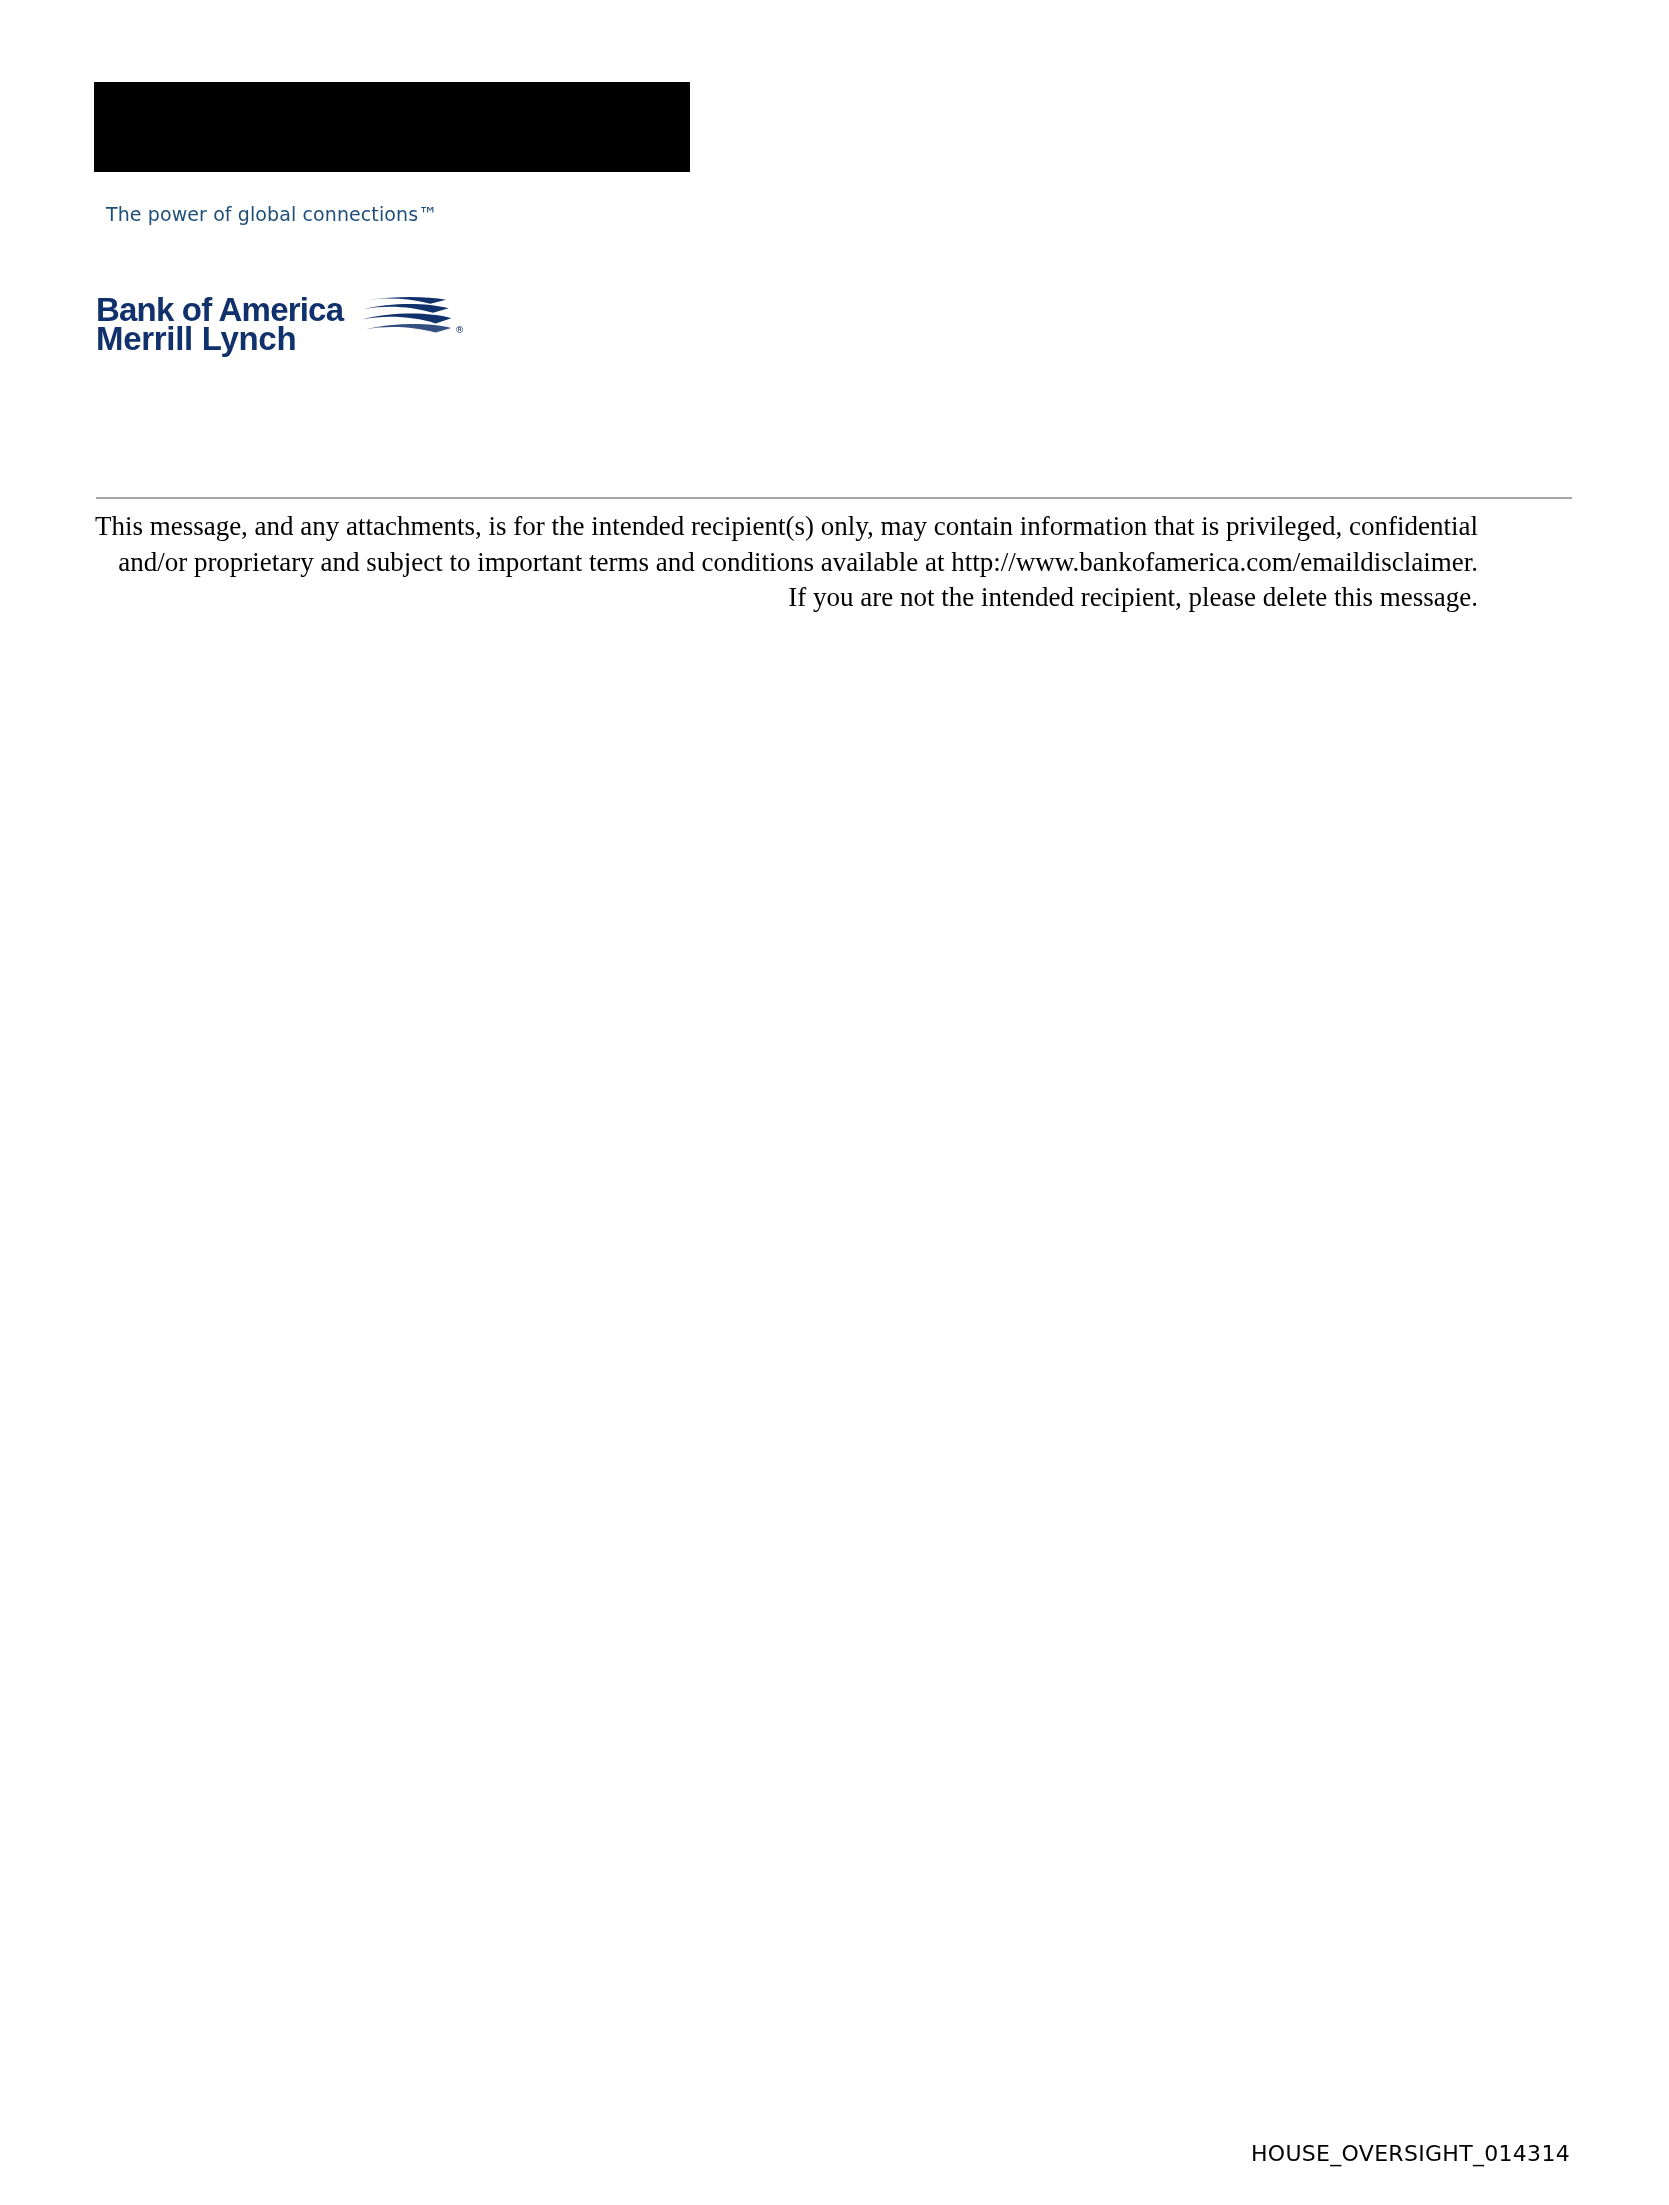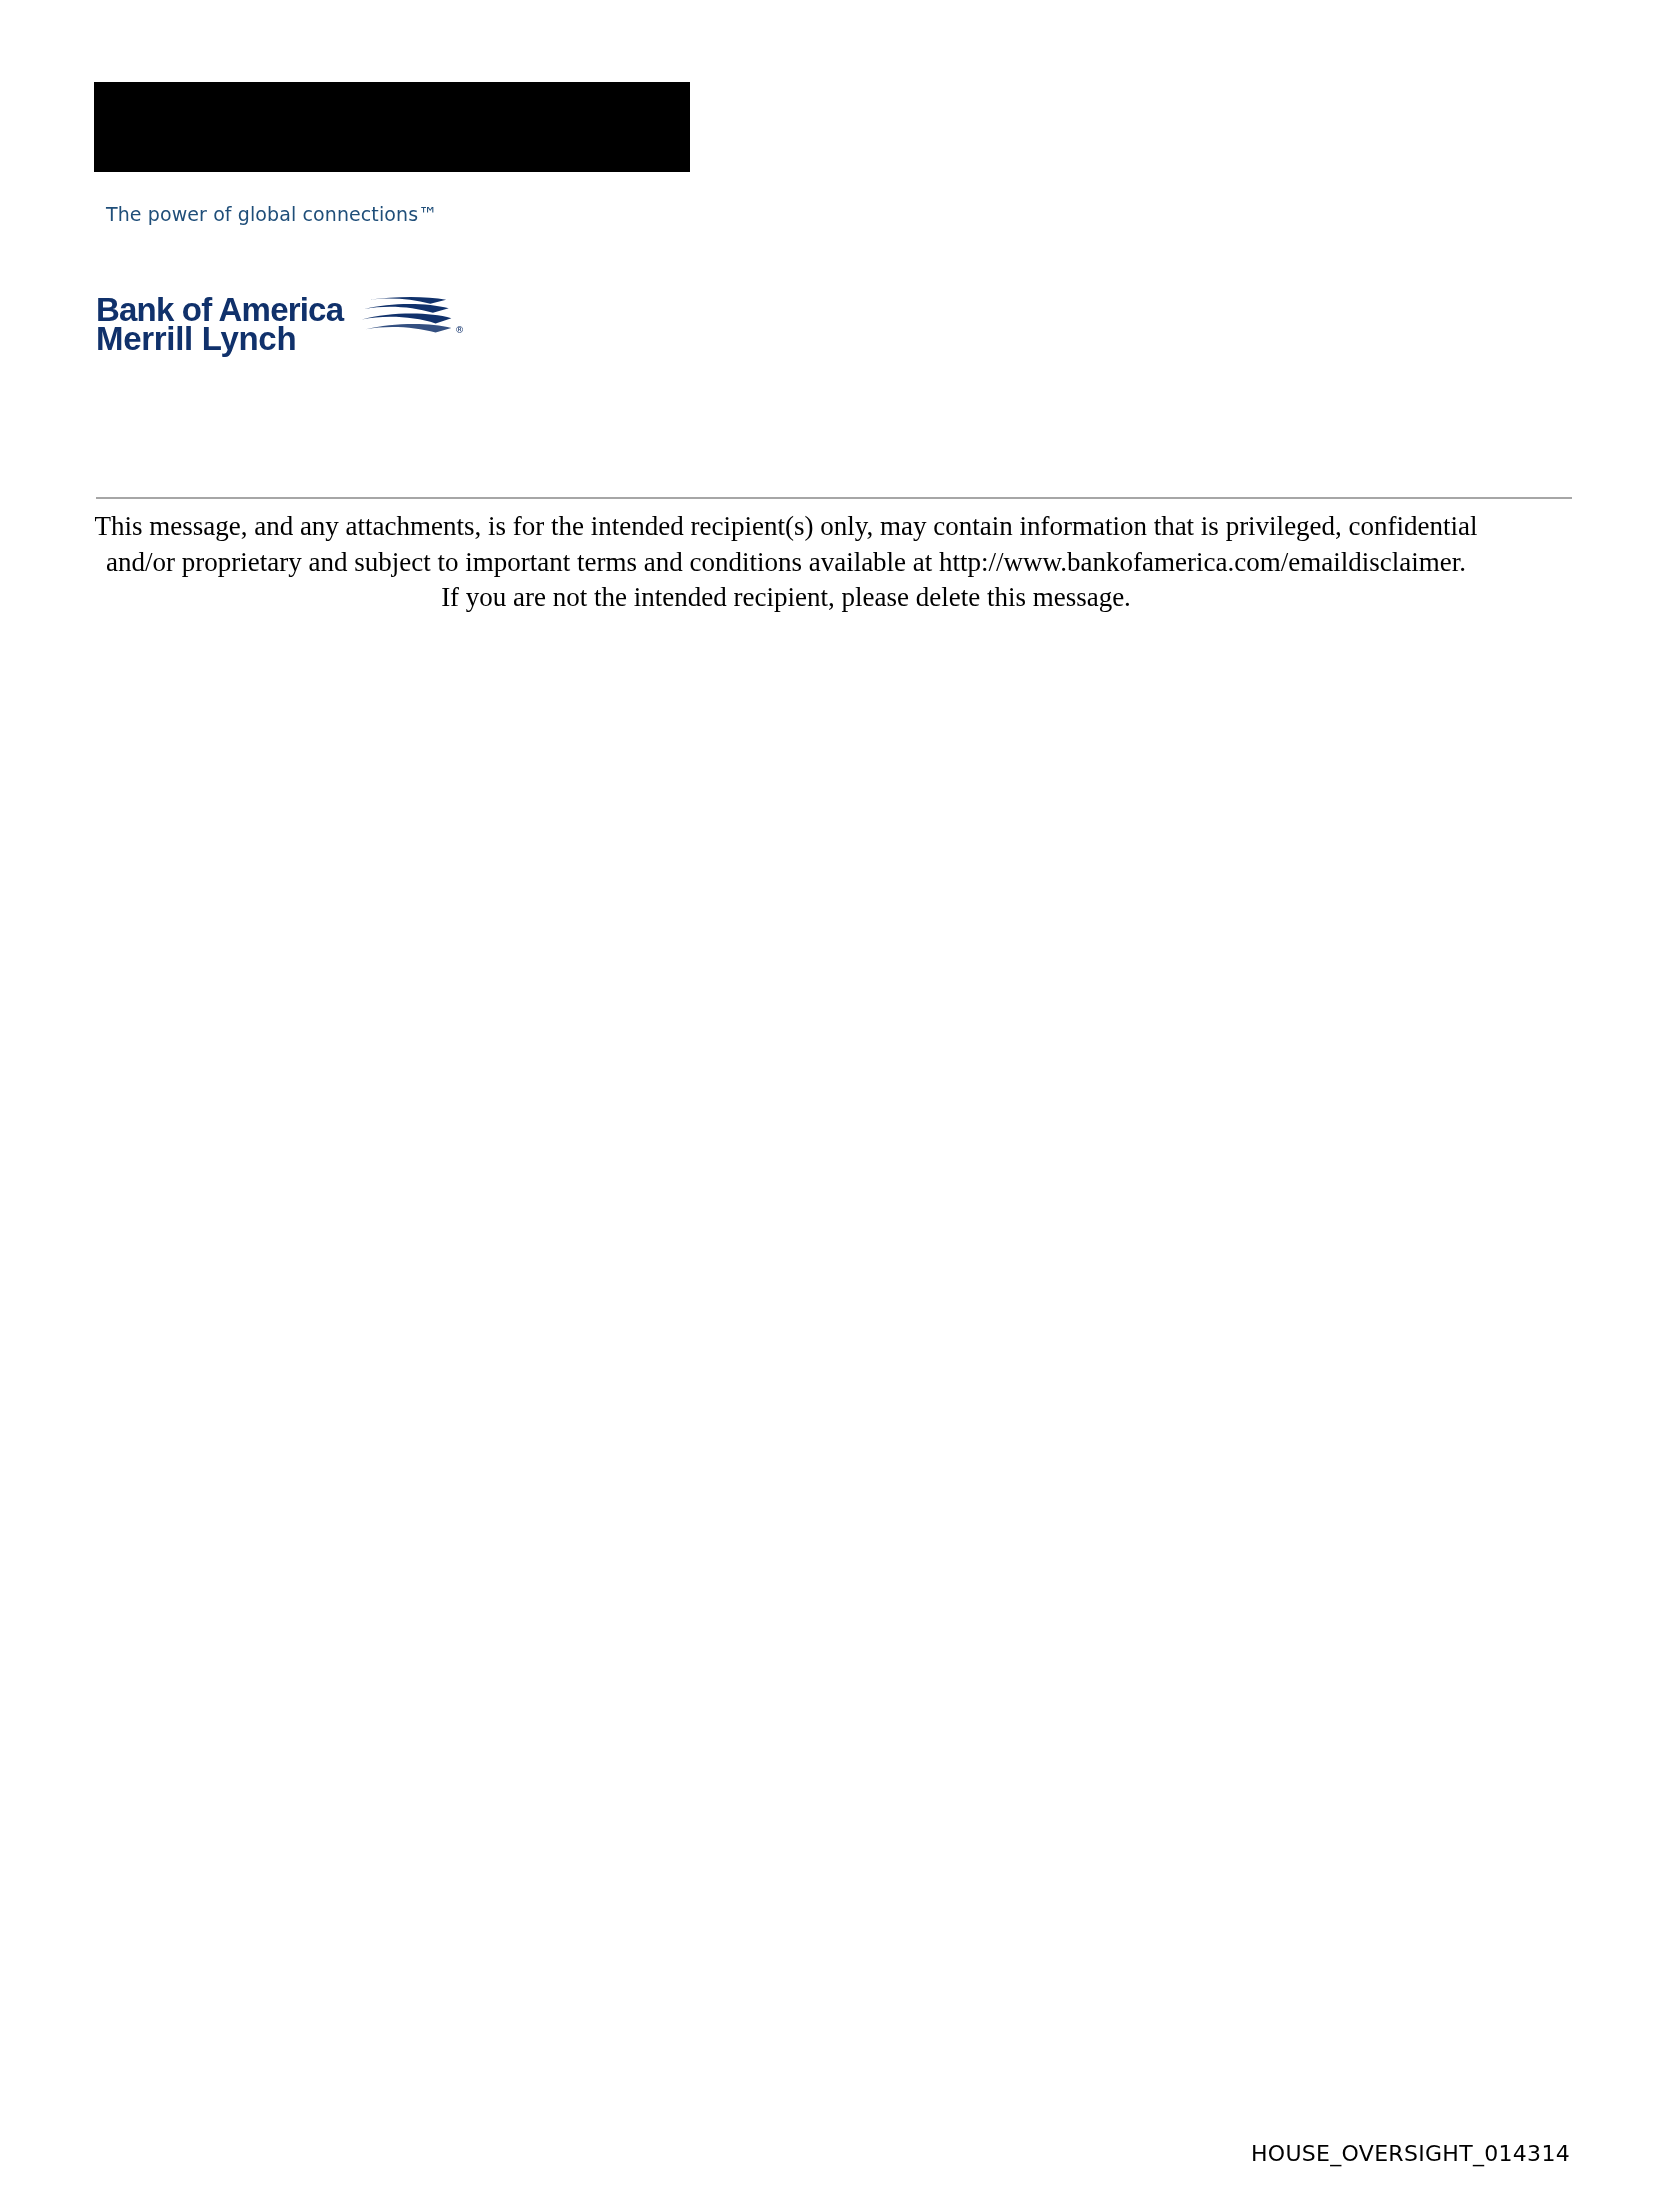--- a/index.html
+++ b/index.html
@@ -103,21 +103,21 @@
   
   .disclaimer {
     position: absolute;
     left: 94px;
     top: 509px;
     width: 1384px;
     font-family: "Liberation Serif", serif;
     font-size: 27px;
     line-height: 1.32;
     color: #000000;
-    text-align: center;
+    text-align: right;
   }
 
   
   .bates {
     position: absolute;
     right: 99px;
     bottom: 39px;
     font-family: "DejaVu Sans", sans-serif;
     font-size: 22px;
     color: #000000;

